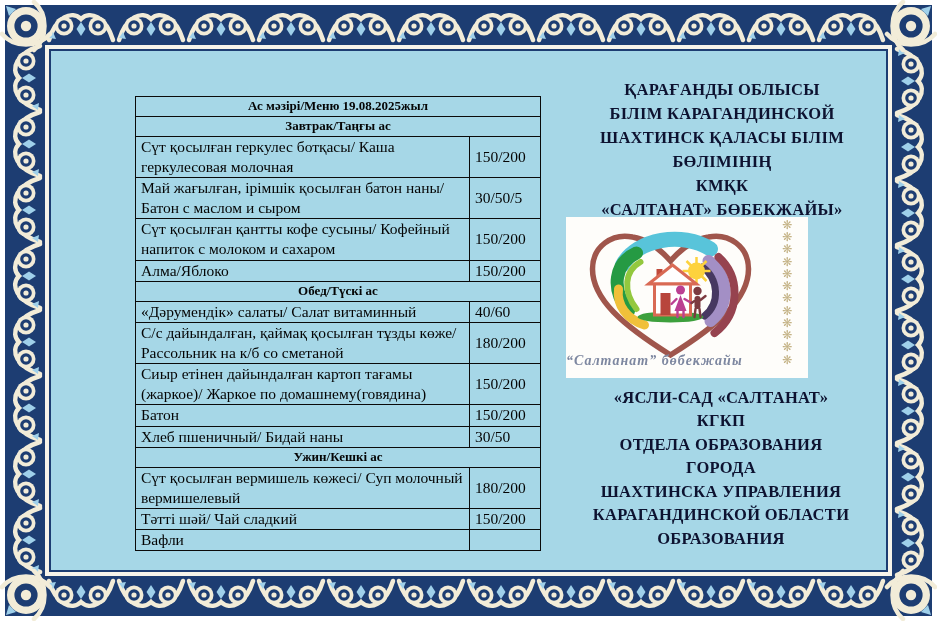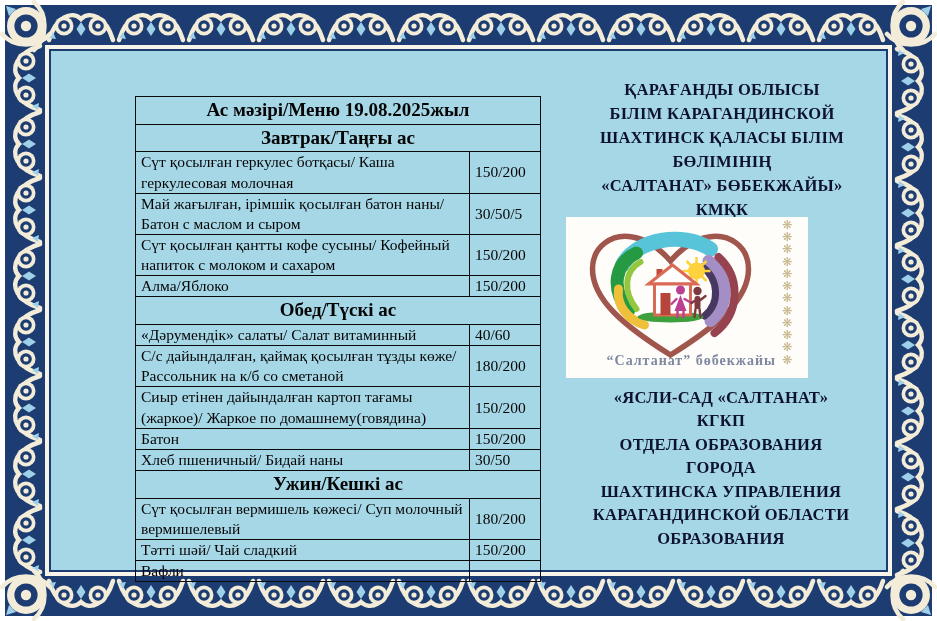--- a/index.html
+++ b/index.html
@@ -7,29 +7,29 @@
         font-family:"Liberation Serif","DejaVu Serif",serif;background:#ffffff;}
   
   .f-navy{position:absolute;inset:5px;background:#1d3d72;}
   .f-strip{position:absolute;inset:45px;background:#f7f4ea;}
   .f-line{position:absolute;inset:49px;background:#1d3d72;}
   .f-content{position:absolute;inset:51px;background:#a6d7e7;}
   svg.frame-orn{position:absolute;left:0;top:0;pointer-events:none;}
   
   table.menu-table{position:absolute;left:135px;top:96px;width:406px;border-collapse:collapse;}
   table.menu-table td{border:1.6px solid #0a0a0a;padding:0 5px;font-size:15.5px;line-height:1.3;color:#050505;}
-  table.menu-table td.title,table.menu-table td.section{text-align:center;font-weight:bold;font-size:19px;padding:1px 4px;}
+  table.menu-table td.title,table.menu-table td.section{text-align:center;font-weight:bold;font-size:13px;padding:1px 4px;}
   table.menu-table td.portion{width:60px;}
   
   .org-top{position:absolute;left:552px;top:78px;width:340px;text-align:center;
            font-weight:bold;font-size:16.5px;line-height:1.45;color:#0d1230;letter-spacing:.3px;}
   .logo-box{position:absolute;left:566px;top:217px;width:242px;height:161px;background:#fefdfa;}
   .logo-box svg{position:absolute;left:2px;top:2px;}
-  .logo-caption{position:absolute;left:0;bottom:9px;width:202px;text-align:right;font-weight:bold;
-                font-size:14px;color:#7d87a0;letter-spacing:1px;padding-left:8px;}
+  .logo-caption{position:absolute;left:0;bottom:9px;width:202px;text-align:left;font-weight:bold;
+                font-style:italic;font-size:14px;color:#7d87a0;letter-spacing:1px;}
   .orn-strip{position:absolute;right:7px;top:2px;width:28px;text-align:center;color:#c3b183;
              font-size:12px;line-height:1.02;white-space:pre-line;font-family:"DejaVu Sans",sans-serif;}
   .org-bottom{position:absolute;left:545px;top:386px;width:352px;text-align:center;
               font-weight:bold;font-size:16.5px;line-height:1.42;color:#0d1230;letter-spacing:.3px;}
 </style>
 </head>
 <body>
 
 <div class="page">
 
@@ -176,22 +176,22 @@
           <td class="portion"></td>
         </tr>
       </tbody>
   </table>
 
   <div class="org-top">
       <div>ҚАРАҒАНДЫ ОБЛЫСЫ</div>
       <div>БІЛІМ КАРАГАНДИНСКОЙ</div>
       <div>ШАХТИНСК ҚАЛАСЫ БІЛІМ</div>
       <div>БӨЛІМІНІҢ</div>
+      <div>КМҚК</div>
       <div>«САЛТАНАТ» БӨБЕКЖАЙЫ»</div>
-      <div>КМҚК</div>
     </div>
 
   <div class="logo-box">
     <svg width="205" height="150" viewBox="0 0 200 150" aria-hidden="true">
 
       <path d="M100,136 C52,106 22,80 22,50 C22,27 42,14 62,18 C80,21 93,34 100,42 C107,34 120,21 138,18 C158,14 178,27 178,50 C178,80 148,106 100,136 Z" fill="none" stroke="#a0564c" stroke-width="5.5"></path>
 
       <path d="M52,46 C66,20 112,12 140,30" stroke="#58c4da" stroke-width="15" fill="none" stroke-linecap="round"></path>
       <path d="M58,92 C40,70 44,44 66,34" stroke="#259a43" stroke-width="13" fill="none" stroke-linecap="round"></path>
       <path d="M66,90 C52,72 54,52 70,43" stroke="#93c83e" stroke-width="6" fill="none" stroke-linecap="round"></path>

